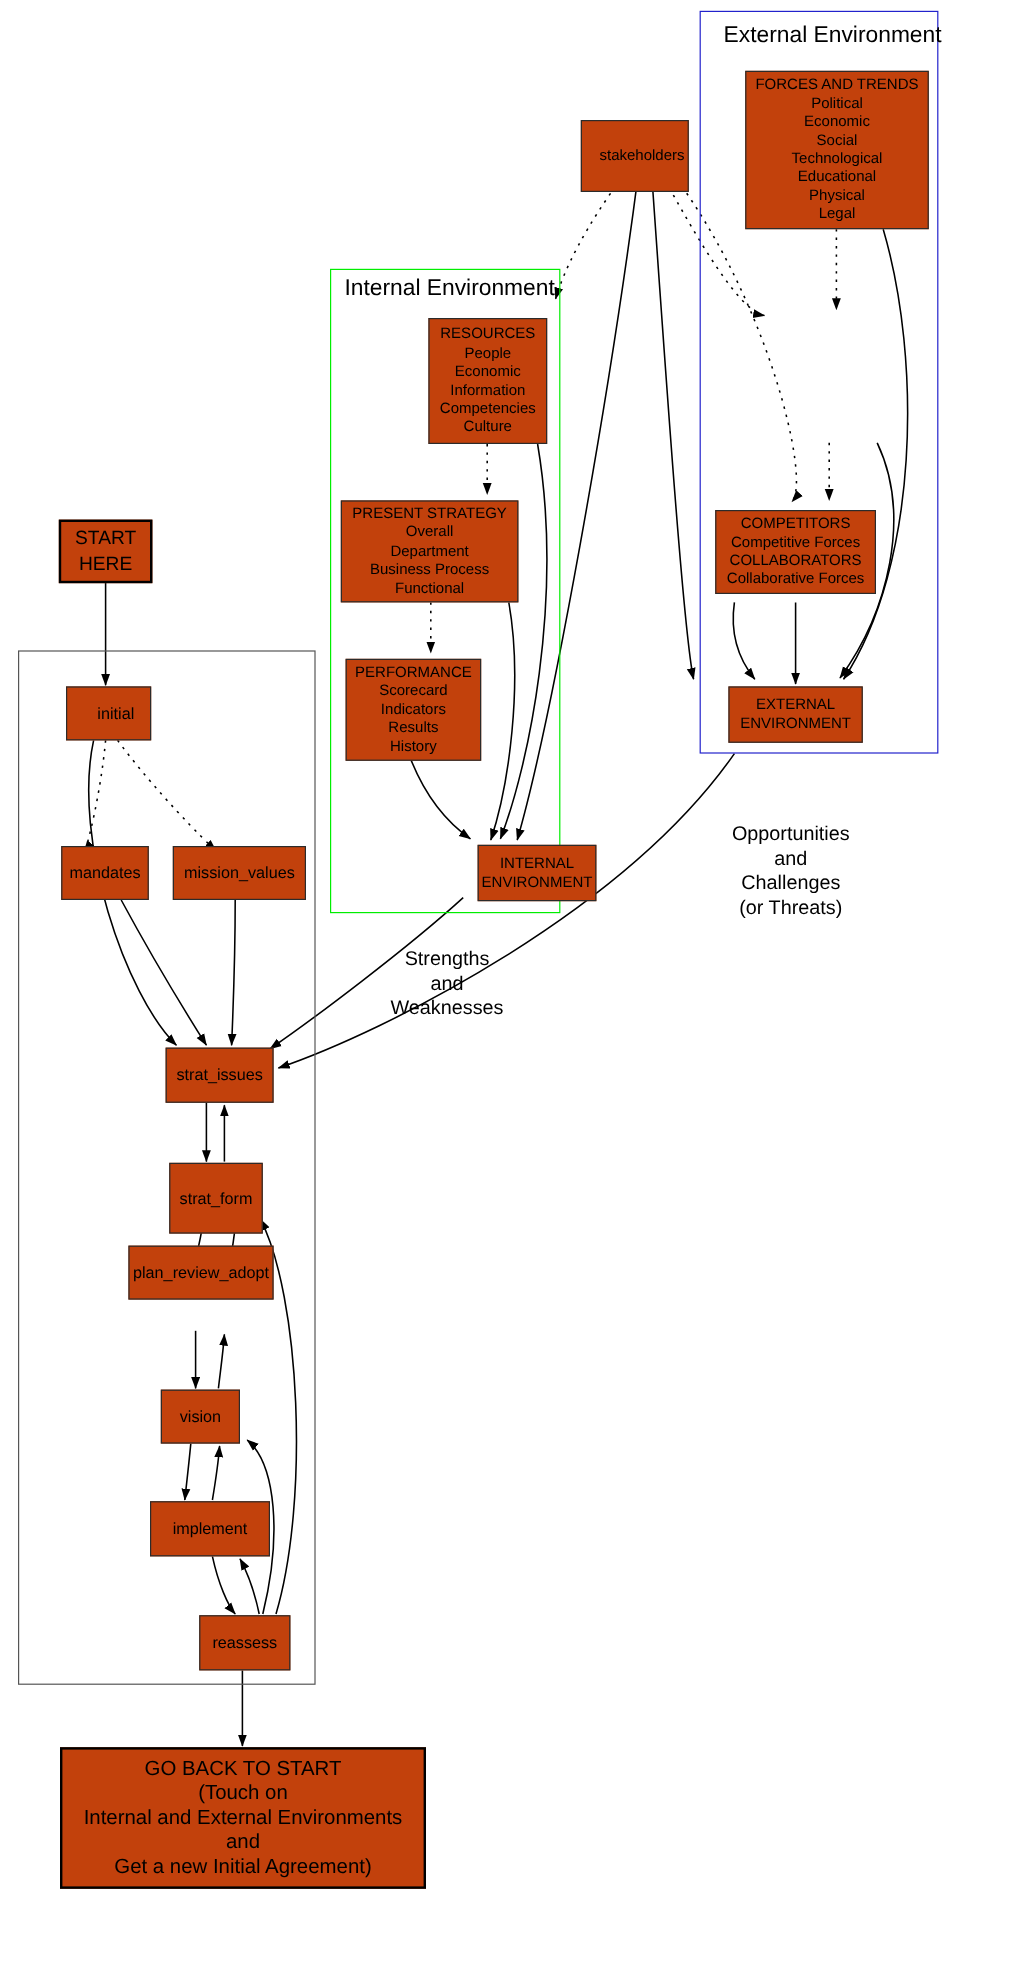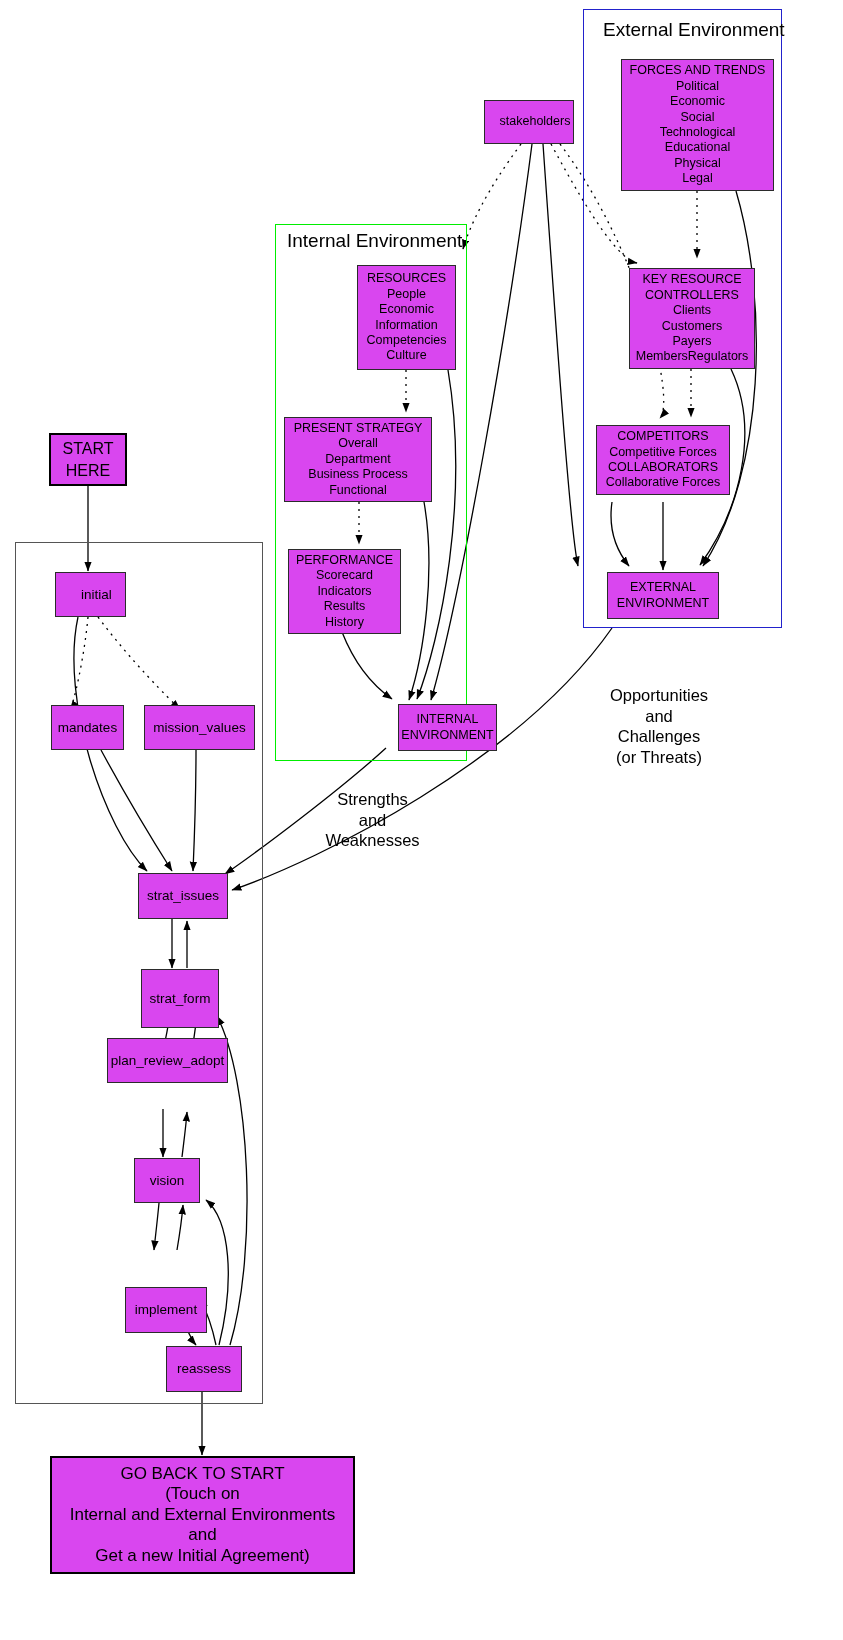--- a/index.html
+++ b/index.html
@@ -3,21 +3,21 @@
 <meta charset="utf-8">
 <style>
   html,body{margin:0;padding:0;background:#ffffff;}
   body{width:843px;height:1640px;font-family:"Liberation Sans",sans-serif;color:#000;}
   #stage{position:relative;width:843px;height:1640px;overflow:hidden;}
   svg#edges{position:absolute;left:0;top:0;width:843px;height:1640px;pointer-events:none;}
 
   .cluster{position:absolute;box-sizing:border-box;background:transparent;}
   .cluster-label{position:absolute;font-size:19px;line-height:19px;white-space:nowrap;}
 
-  .node{position:absolute;box-sizing:border-box;border:1px solid #2b2b2b;background:#d946ef;
+  .node{position:absolute;box-sizing:border-box;border:1px solid #2b2b2b;background:#c2410c;
         display:flex;align-items:center;justify-content:center;text-align:center;}
   .node .lbl{display:block;white-space:pre-line;}
 
   .n-small{font-size:12.5px;line-height:15.4px;}
   .n-mid{font-size:13.5px;line-height:15.6px;}
   .n-term{border:2px solid #000;font-size:16px;line-height:22px;}
   .n-term2{border:2px solid #000;font-size:17px;line-height:20.5px;}
 
   .free-label{position:absolute;text-align:center;font-size:16.5px;line-height:20.5px;white-space:pre-line;}
 </style>
@@ -82,43 +82,35 @@
   </svg>
 
   <div class="cluster" style="left:583px;top:9px;width:199px;height:619px;border:1px solid #2222cc;"></div>
   <div class="cluster-label" style="left:603px;top:20px;width:160px;text-align:center;">External Environment</div>
 
   <div class="cluster" style="left:275px;top:224px;width:192px;height:537px;border:1px solid #00ee00;"></div>
   <div class="cluster-label" style="left:287px;top:231px;width:175px;text-align:center;">Internal Environment</div>
 
   <div class="cluster" style="left:15px;top:542px;width:248px;height:862px;border:1px solid #555555;"></div>
 
-  <div class="node n-small" style="left:484px;top:100px;width:90px;height:44px;padding-left:12px;">
+  <div class="node n-small" style="left:484px;top:100px;width:90px;height:60px;padding-left:12px;">
     <span class="lbl">stakeholders</span>
   </div>
 
   <div class="node n-small" style="left:621px;top:59px;width:153px;height:132px;">
     <span class="lbl">FORCES AND TRENDS
 Political
 Economic
 Social
 Technological
 Educational
 Physical
 Legal</span>
   </div>
 
-  <div class="node n-small" style="left:629px;top:268px;width:126px;height:101px;">
-    <span class="lbl">KEY RESOURCE
-CONTROLLERS
-Clients
-Customers
-Payers
-MembersRegulators</span>
-  </div>
 
   <div class="node n-small" style="left:596px;top:425px;width:134px;height:70px;">
     <span class="lbl">COMPETITORS
 Competitive Forces
 COLLABORATORS
 Collaborative Forces</span>
   </div>
 
   <div class="node n-small" style="left:607px;top:572px;width:112px;height:47px;">
     <span class="lbl">EXTERNAL
@@ -181,21 +173,21 @@
   </div>
 
   <div class="node n-mid" style="left:107px;top:1038px;width:121px;height:45px;">
     <span class="lbl">plan_review_adopt</span>
   </div>
 
   <div class="node n-mid" style="left:134px;top:1158px;width:66px;height:45px;">
     <span class="lbl">vision</span>
   </div>
 
-  <div class="node n-mid" style="left:125px;top:1287px;width:82px;height:46px;">
+  <div class="node n-mid" style="left:125px;top:1251px;width:100px;height:46px;">
     <span class="lbl">implement</span>
   </div>
 
   <div class="node n-mid" style="left:166px;top:1346px;width:76px;height:46px;">
     <span class="lbl">reassess</span>
   </div>
 
   <div class="node n-term2" style="left:50px;top:1456px;width:305px;height:118px;">
     <span class="lbl">GO BACK TO START
 (Touch on

